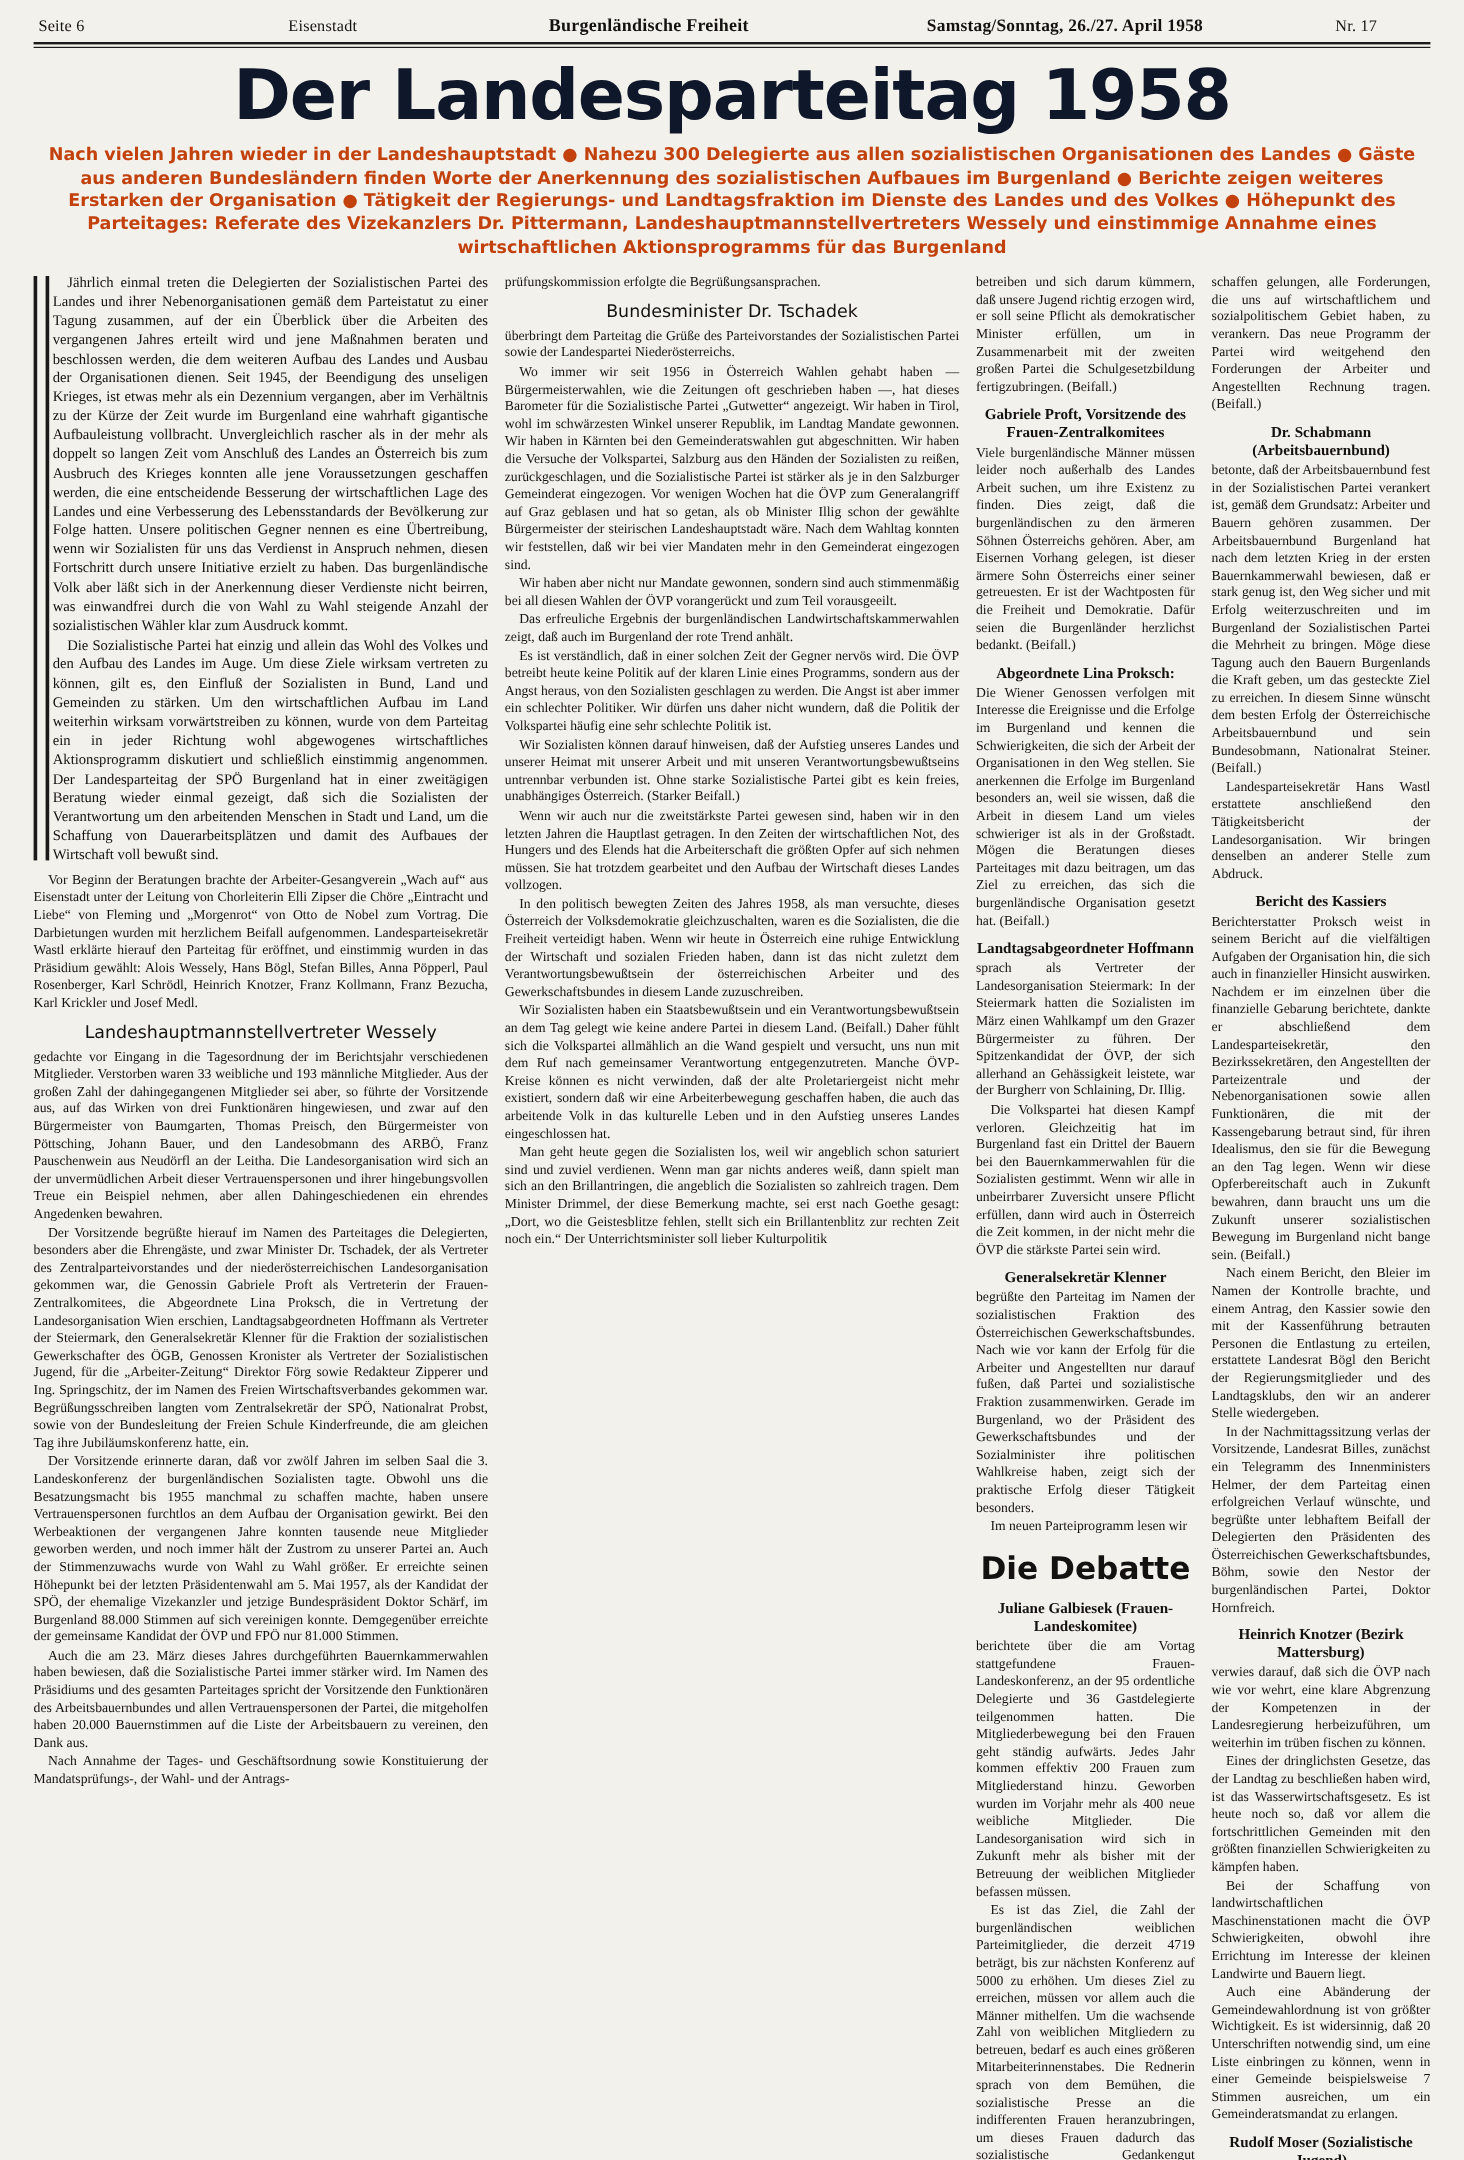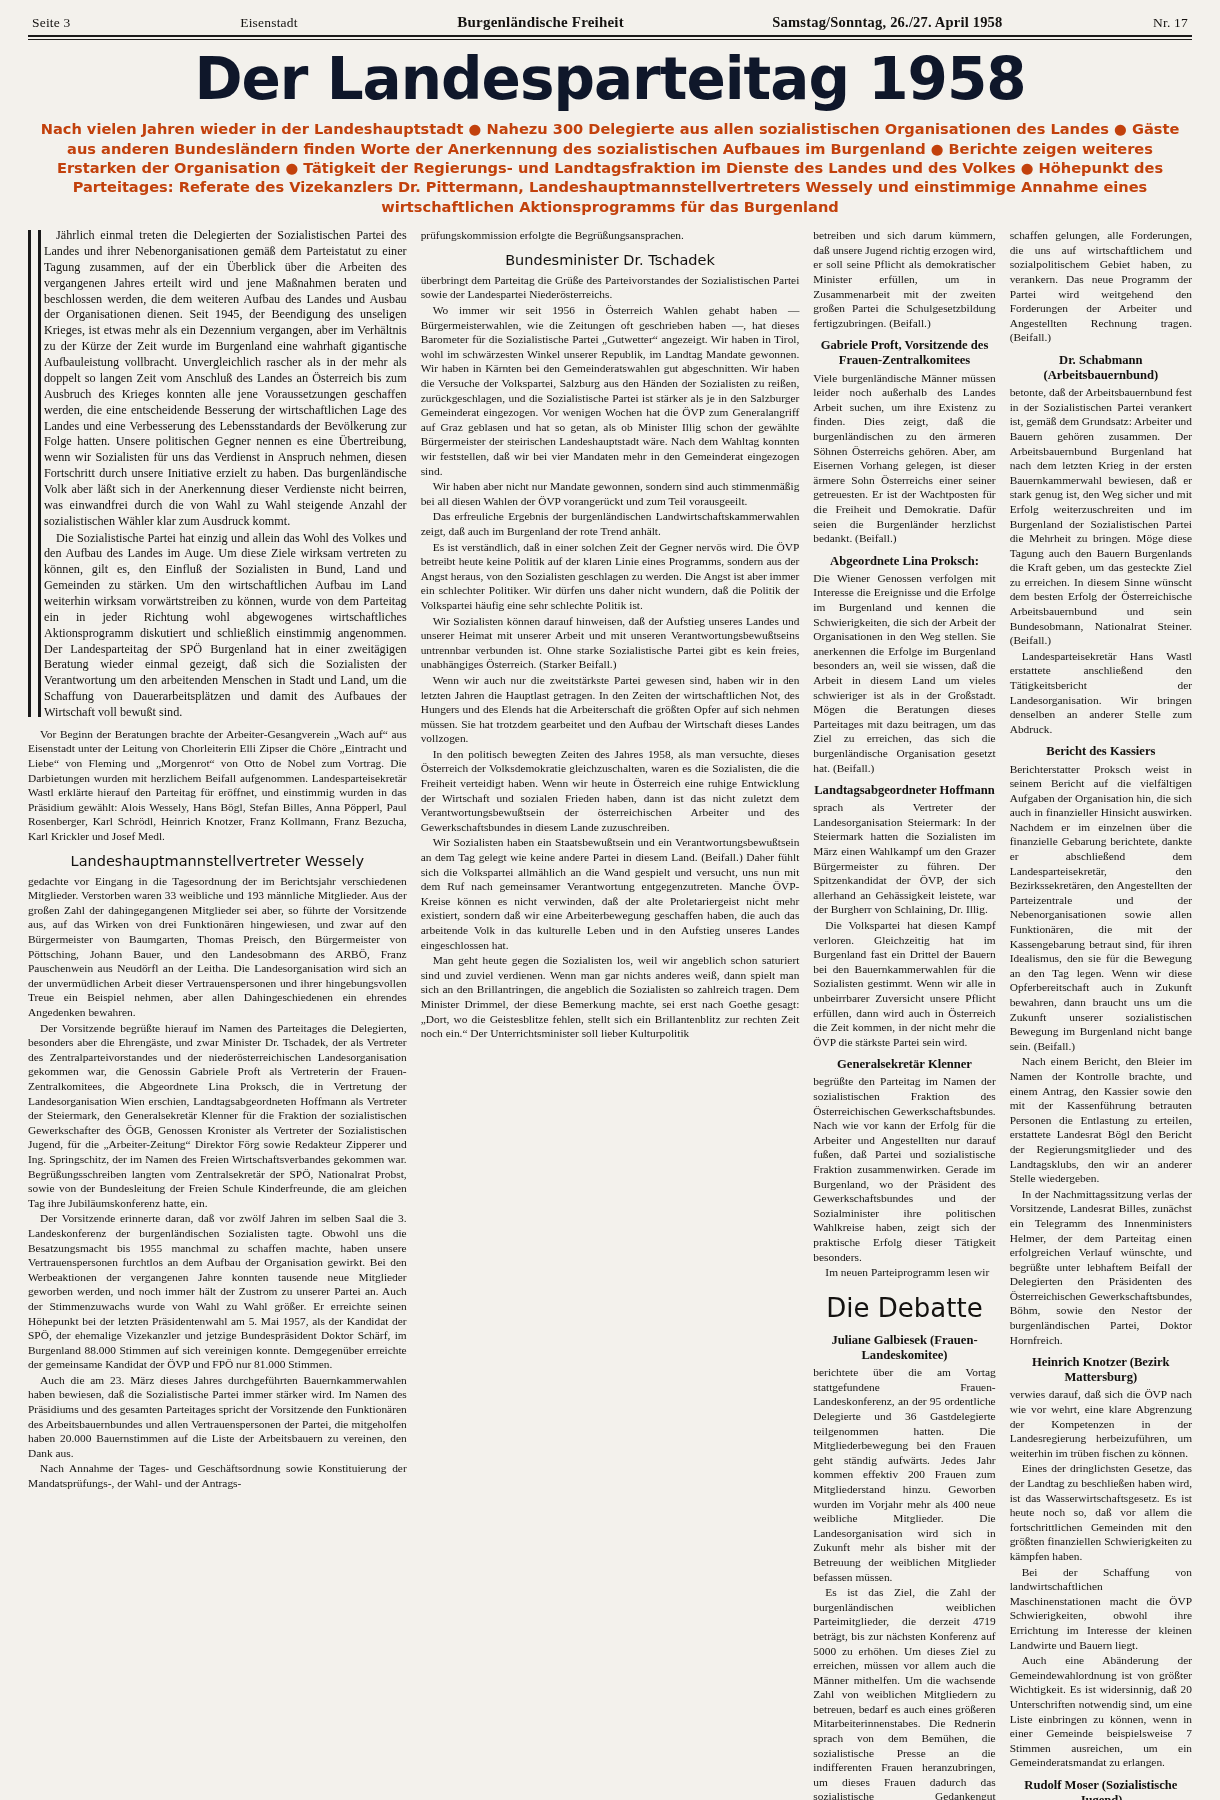--- a/index.html
+++ b/index.html
@@ -30,21 +30,21 @@
     align-items: baseline;
     justify-content: space-between;
     font-size: 13.5px;
     letter-spacing: .2px;
     padding: 0 4px 4px 4px;
   }
   .masthead .m-left { width: 11%; text-align: left; }
   .masthead .m-city { width: 17%; text-align: center; }
   .masthead .m-title { width: 28%; text-align: center; font-weight: bold; font-size: 15px; }
   .masthead .m-date { width: 30%; text-align: center; font-weight: bold; font-size: 14.5px;}
-  .masthead .m-nr { width: 10%; text-align: right; }
+  .masthead .m-nr { width: 10%; text-align: center; }
   .rule-double {
     border-top: 2.5px solid #1b1b1b;
     border-bottom: 1px solid #1b1b1b;
     height: 2px;
     margin: 0 0 10px 0;
   }
 
   
   .headline {
     text-align: center;
@@ -108,33 +108,33 @@
     font-family: "Liberation Serif", serif;
     font-weight: bold;
     font-size: 12.6px;
     line-height: 1.2;
     margin: 8px 0 2px 0;
     text-align: center;
   }
   h3.subsec.ctr { text-align: center; }
   .bigsec {
     font-family: "DejaVu Sans", sans-serif;
-    font-weight: normal;
+    font-weight: bold;
     font-size: 26px;
     text-align: center;
     margin: 12px 0 6px 0;
   }
 </style>
 </head>
 <body>
 
 <div class="page">
 
   <div class="masthead">
-    <div class="m-left">Seite 3</div>
+    <div class="m-left">Seite 6</div>
     <div class="m-city">Eisenstadt</div>
     <div class="m-title">Burgenländische Freiheit</div>
     <div class="m-date">Samstag/Sonntag, 26./27. April 1958</div>
     <div class="m-nr">Nr. 17</div>
   </div>
   <div class="rule-double"></div>
 
   <div class="headline">Der Landesparteitag 1958</div>
   <div class="subhead">Nach vielen Jahren wieder in der Landeshauptstadt ● Nahezu 300 Delegierte aus allen sozialistischen Organisationen des Landes ● Gäste aus anderen Bundesländern finden Worte der Anerkennung des sozialistischen Aufbaues im Burgenland ● Berichte zeigen weiteres Erstarken der Organisation ● Tätigkeit der Regierungs- und Landtagsfraktion im Dienste des Landes und des Volkes ● Höhepunkt des Parteitages: Referate des Vizekanzlers Dr. Pittermann, Landeshauptmannstellvertreters Wessely und einstimmige Annahme eines wirtschaftlichen Aktionsprogramms für das Burgenland</div>
 

